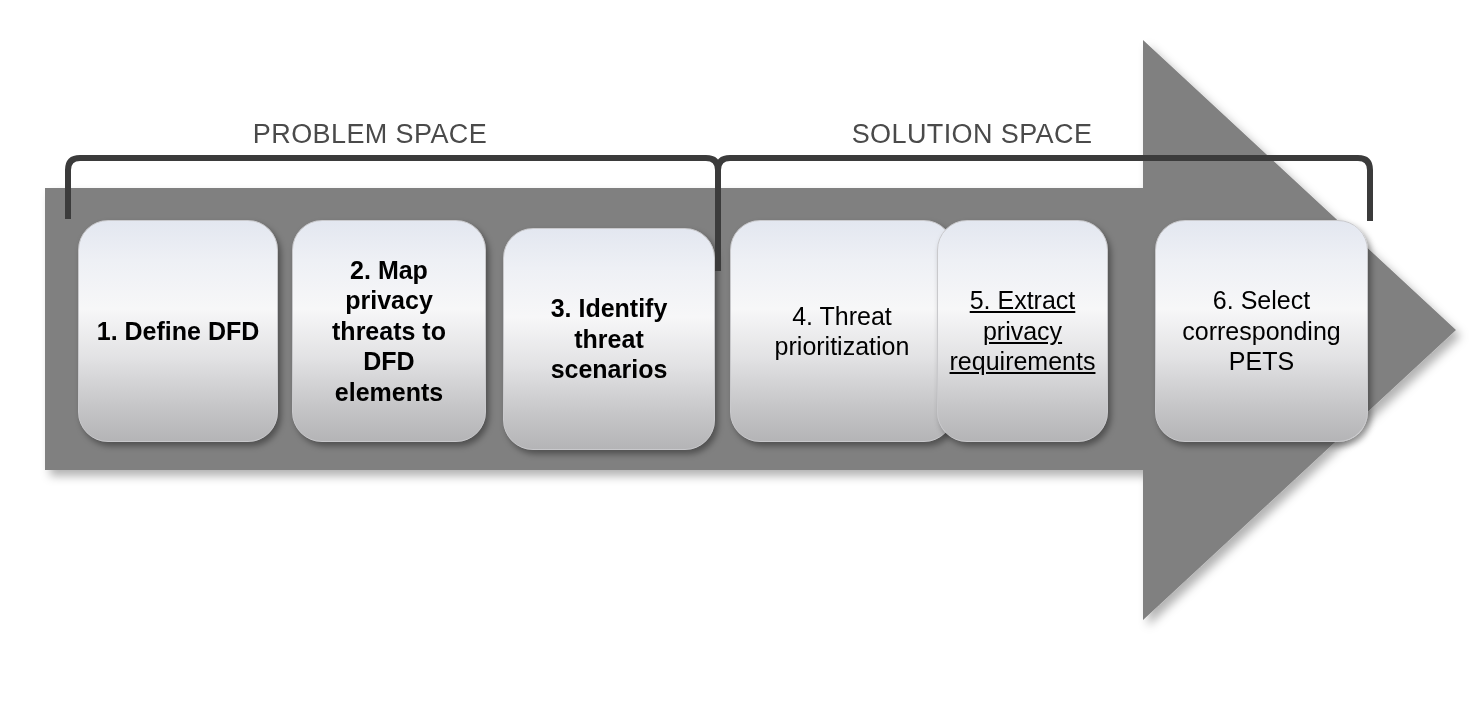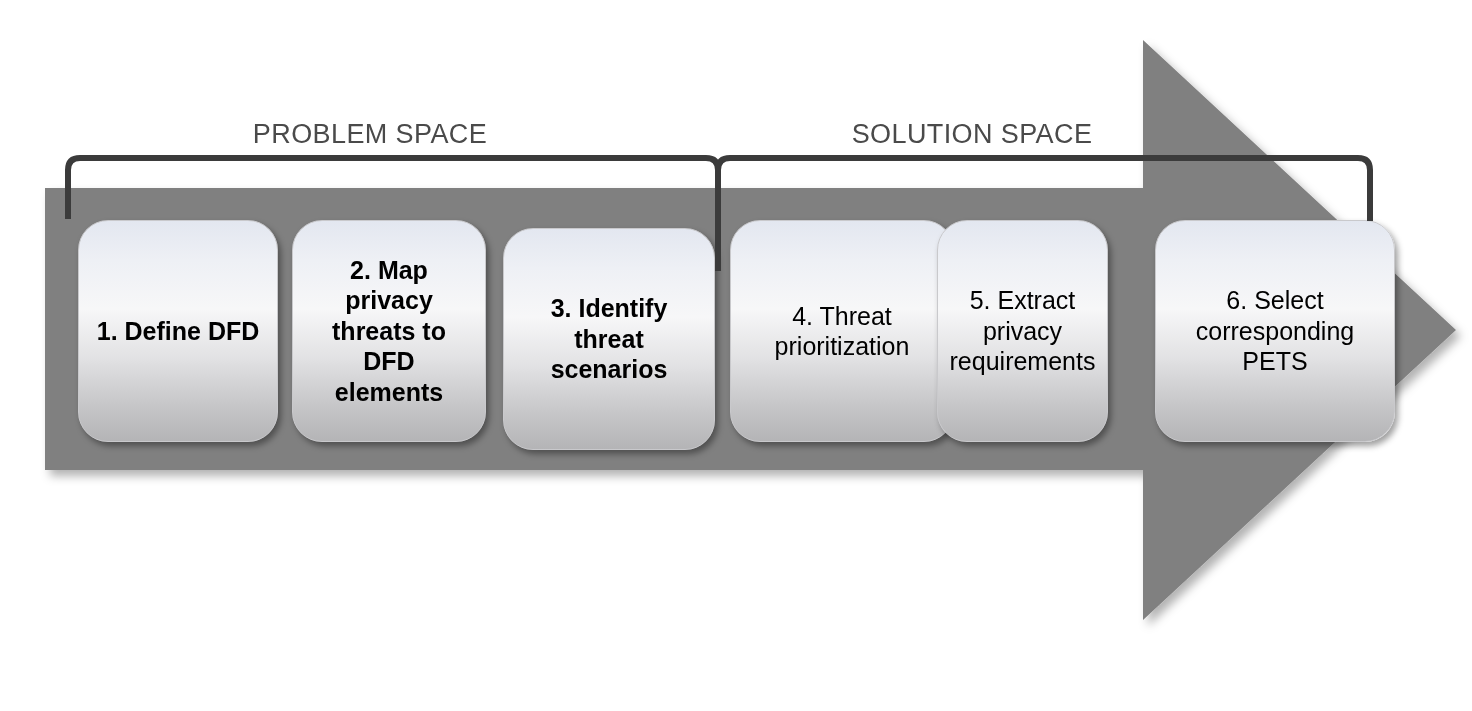--- a/index.html
+++ b/index.html
@@ -60,22 +60,22 @@
     line-height:1.22;
     white-space:pre-line;
   }
   .step-text.bold{font-weight:bold;}
   .step-text.regular{font-weight:400;}
 
   #step-1{left:78px;width:200px;}
   #step-2{left:292px;width:194px;}
   #step-3{left:503px;width:212px;margin-top:8px;}
   #step-4{left:730px;width:224px;}
-  #step-5{left:937px;width:171px;}
-  #step-6{left:1155px;width:240px;}
+  #step-5{left:937px;width:171px;text-decoration:underline;}
+  #step-6{left:1155px;width:213px;}
 </style>
 </head>
 <body>
 
 <div id="stage">
 
   <div class="arrow-layer">
     <svg class="arrow-svg" viewBox="0 0 1472 711">
       <defs>
         <filter id="arrowShadow" x="-10%" y="-10%" width="130%" height="130%">

